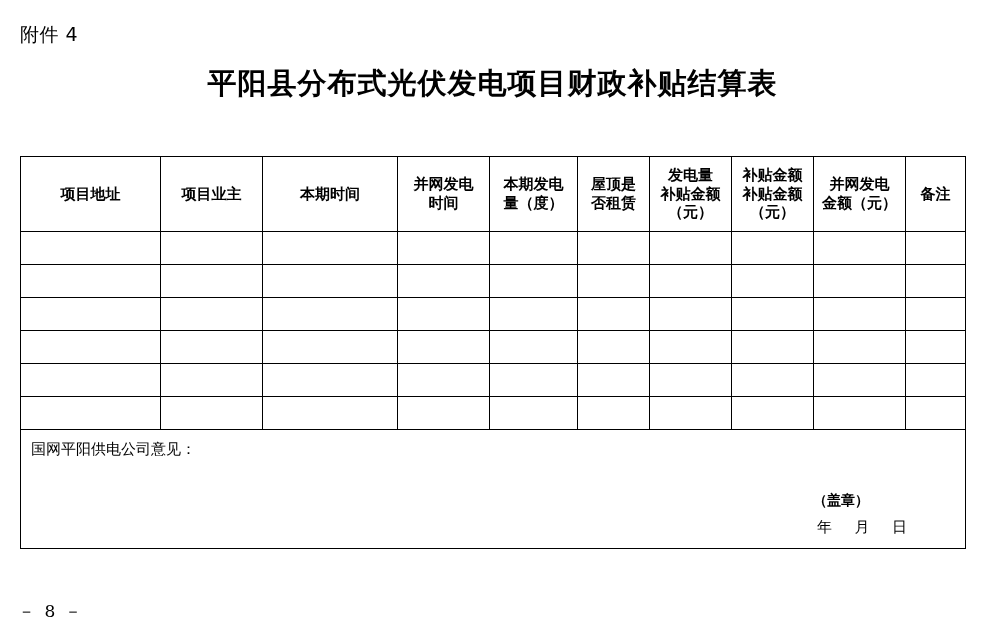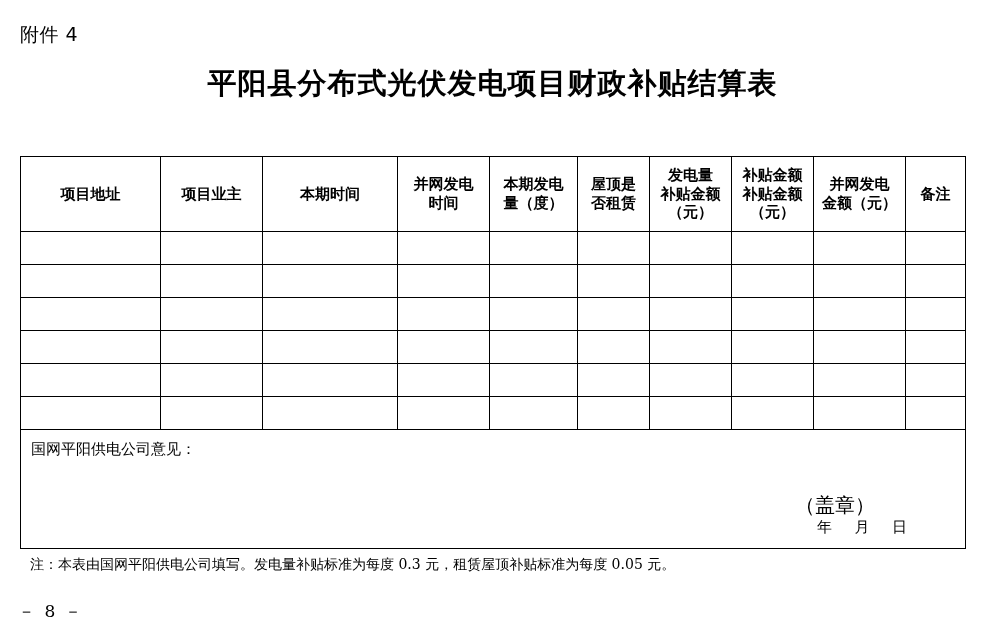--- a/index.html
+++ b/index.html
@@ -98,24 +98,25 @@
   }
   .opinion-text {
     position: absolute;
     left: 10px;
     top: 10px;
     font-size: 15px;
     font-family: "DejaVu Serif", "Liberation Serif", serif;
   }
   .seal-text {
     position: absolute;
-    right: 90px;
+    right: 96px;
     top: 62px;
-    font-size: 20px;
-    font-family: "DejaVu Serif", "Liberation Serif", serif;
+    font-size: 14px;
+    font-family: "DejaVu Serif", "Liberation Serif", serif;
+    font-weight: bold;
   }
   .date-text {
     position: absolute;
     right: 58px;
     top: 88px;
     font-size: 15px;
     font-family: Liberation Serif, serif;
     white-space: pre;
   }
   .note {
@@ -277,17 +278,16 @@
           <td class="footer-cell" colspan="10">
             <span class="opinion-text">国网平阳供电公司意见：</span>
             <span class="seal-text">（盖章）</span>
             <span class="date-text">年      月      日</span>
           </td>
         </tr>
       </tbody>
     </table>
   </div>
 
-  <div class="note">注：本表由国网平阳供电公司填写。发电量补贴标准为每度 0.3 元，租赁屋顶补贴标准为每度 0.05 元。</div>
 
   <div class="page-number">－ 8 －</div>
 
 </div>
 
 </body></html>

